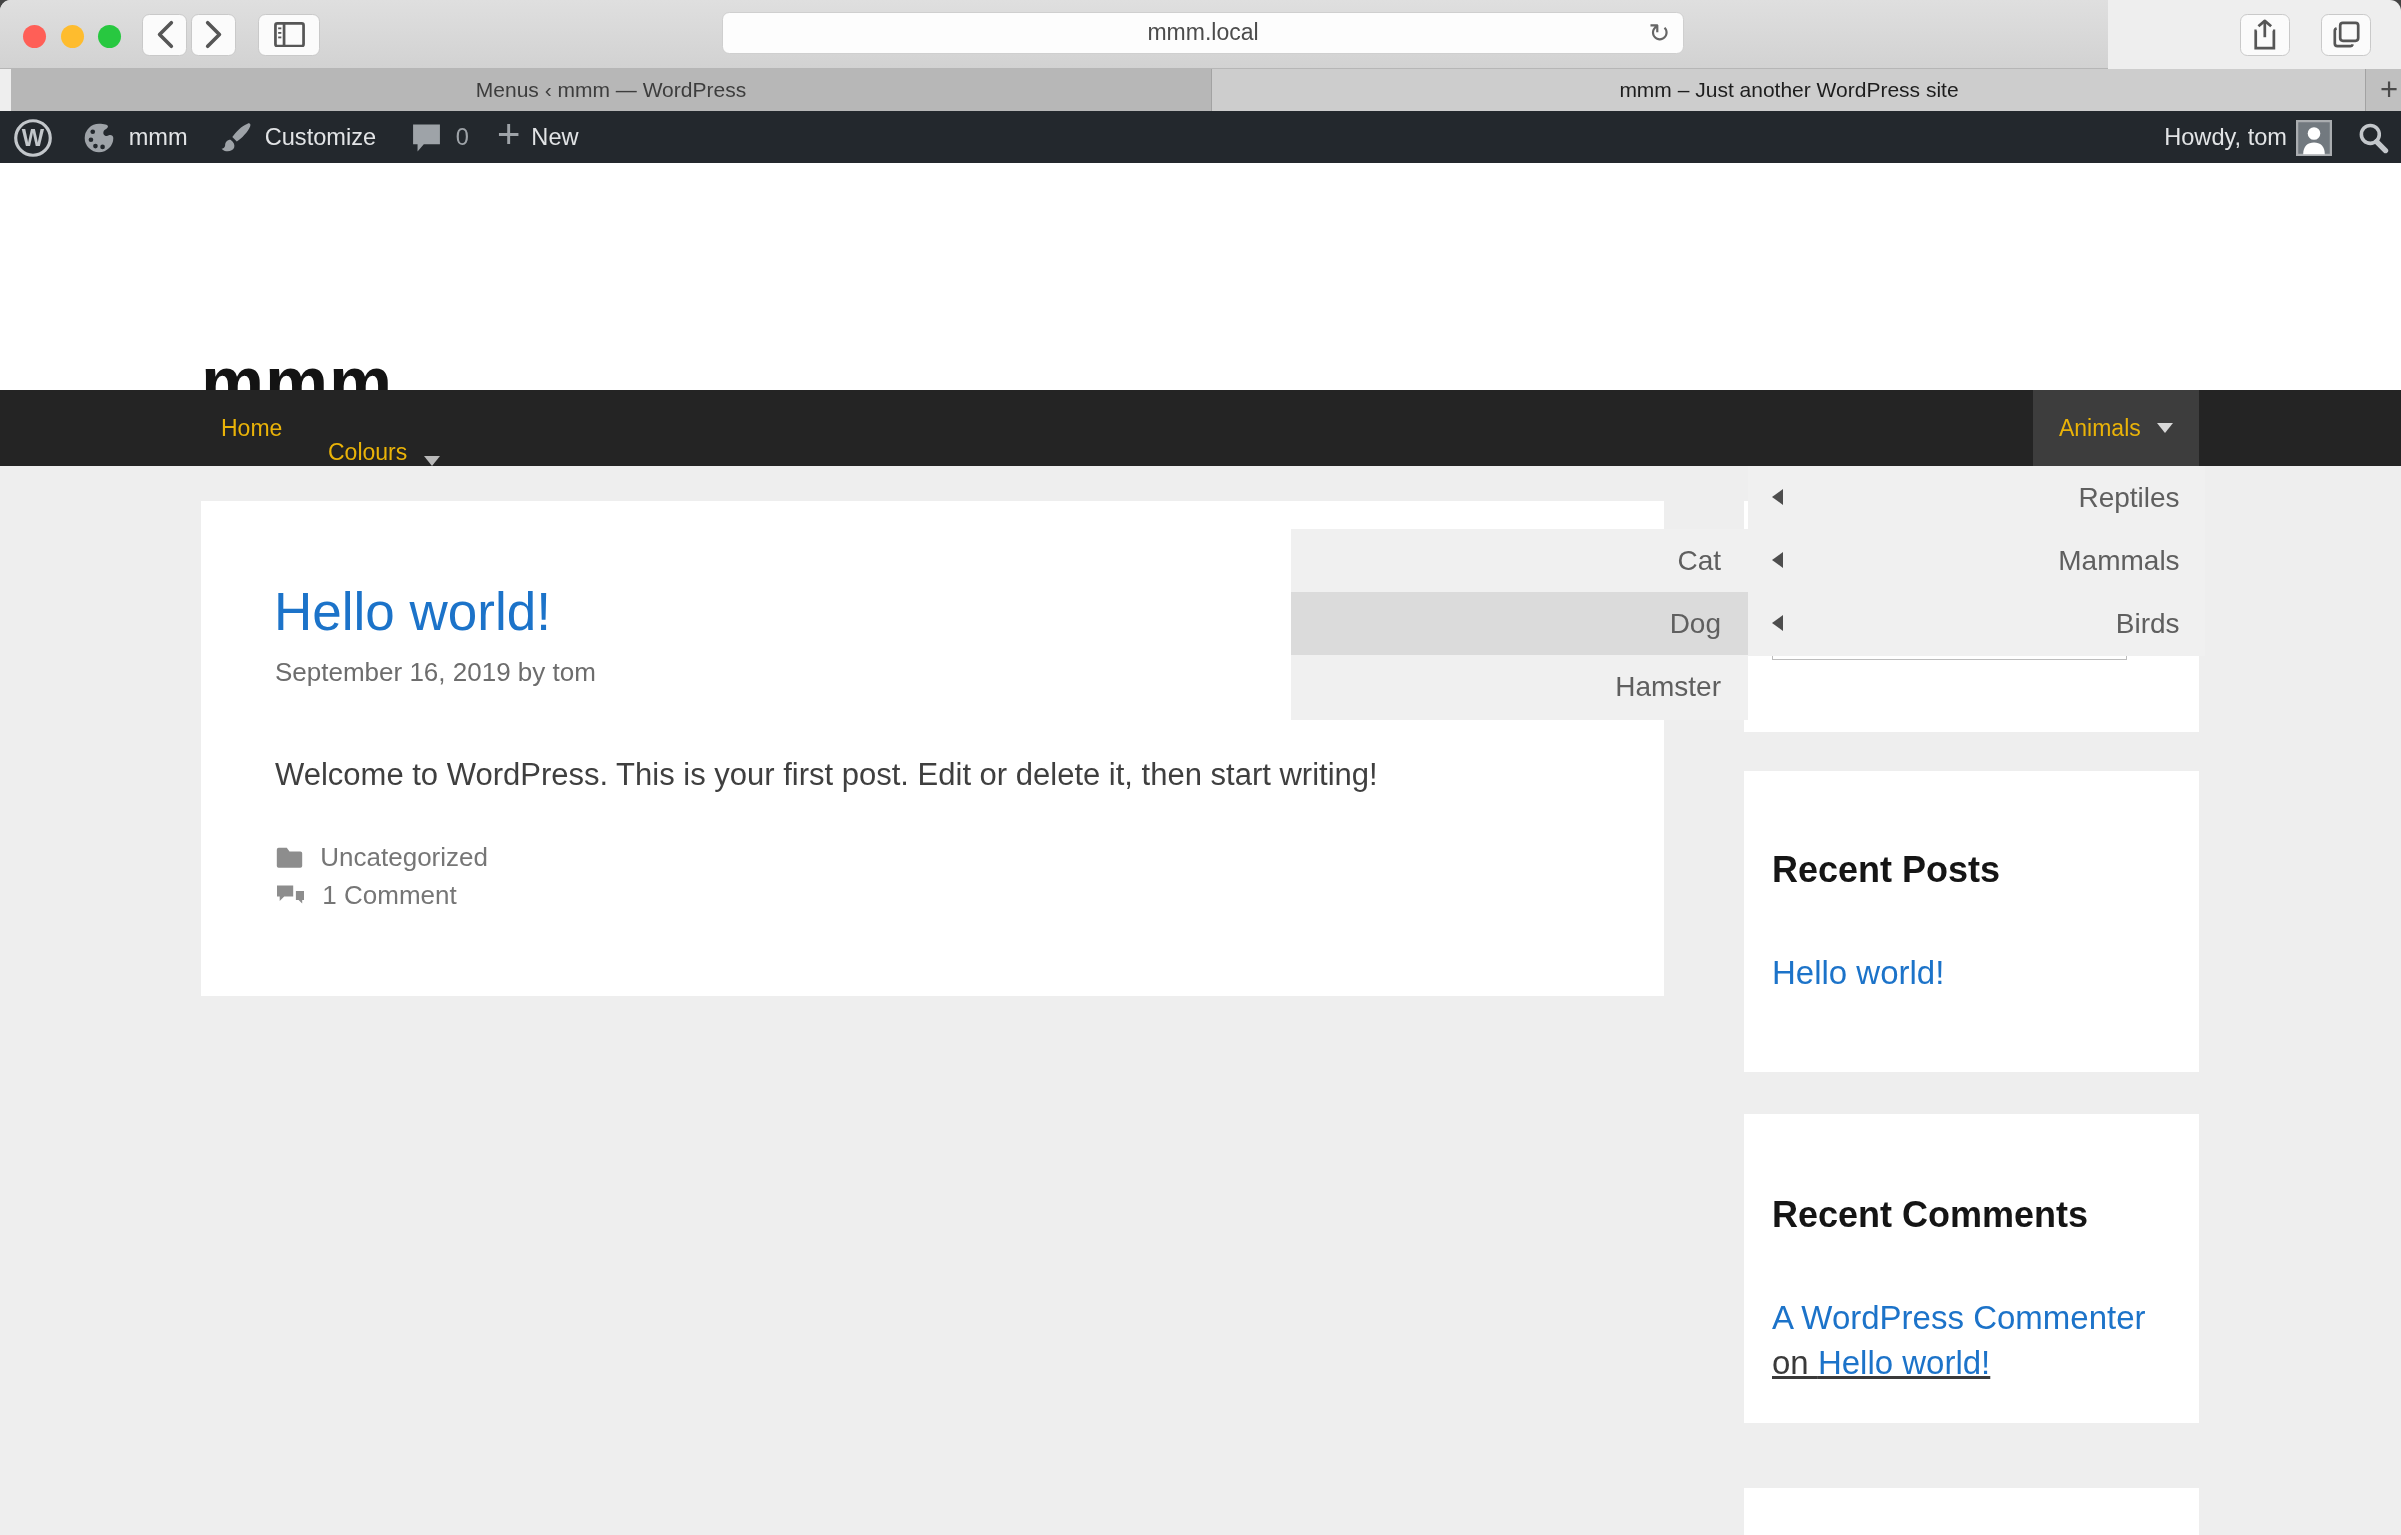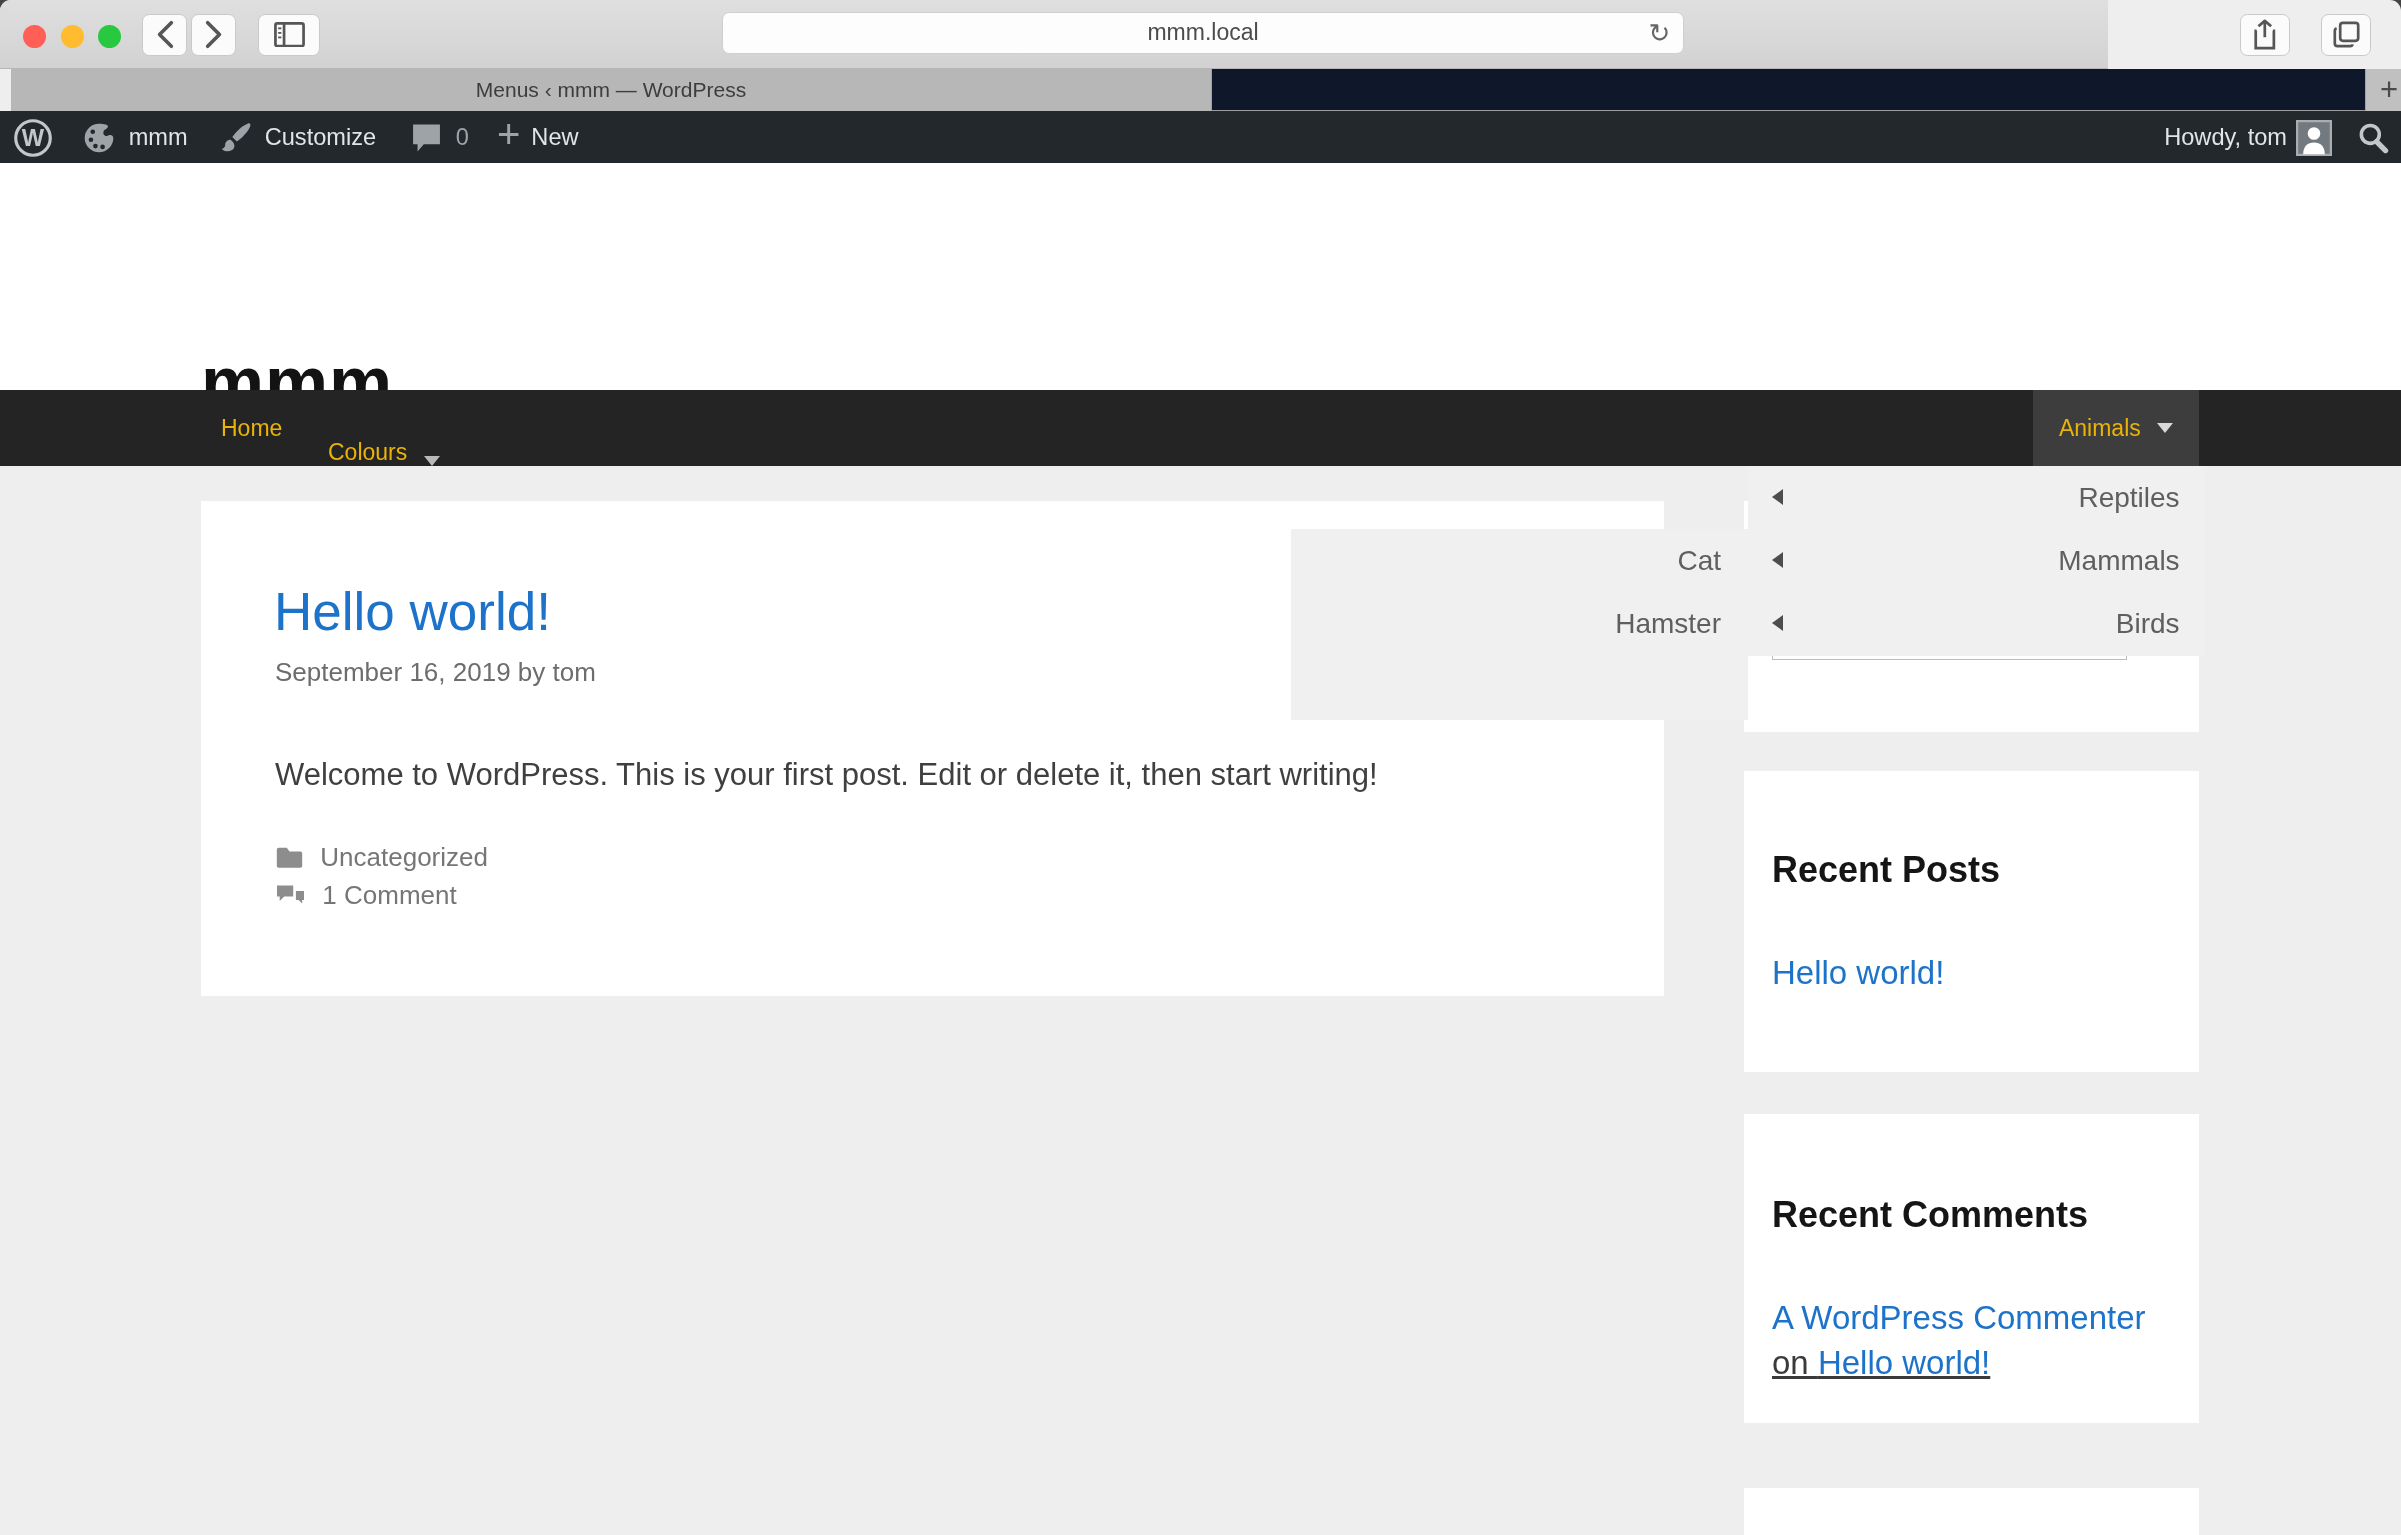--- a/index.html
+++ b/index.html
@@ -155,20 +155,23 @@
             <path d="M4 8 a3 3 0 0 0 -2 3 v14 a3 3 0 0 0 3 3 h14 a3 3 0 0 0 3 -2" stroke="#565656" stroke-width="3" fill="none"></path>
           </svg>
       </span>
     </div>
   </div>
 
   <div class="tabbar">
     <div class="tab tab-inactive">
       <span>Menus ‹ mmm — WordPress</span>
     </div>
+    <div class="tab tab-active">
+      <span>mmm – Just another WordPress site</span>
+    </div>
     <div class="newtab">
       <span>+</span>
     </div>
   </div>
 
   <div class="adminbar">
     <div class="ab-item" style="left:12.7px;">
       <span>
         <svg width="40" height="40" viewBox="0 0 44 44" style="font-size:26px">
             <circle cx="22" cy="22" r="19" stroke="#c3c7cb" stroke-width="3.5" fill="none"></circle>
@@ -290,20 +293,23 @@
       <span class="w-link">Hello world!</span>
     </div>
   </div>
 
   <div class="widget w-bottom"></div>
 
   <div class="dd-mammals">
     <div class="dd2-row">
       <span>Cat</span>
     </div>
+    <div class="dd2-row dd2-hover">
+      <span>Dog</span>
+    </div>
     <div class="dd2-row">
       <span>Hamster</span>
     </div>
   </div>
 
   <div class="dd-animals">
     <div class="dd-row">
       <span class="caret-left"></span>
       <span>Reptiles</span>
     </div>

